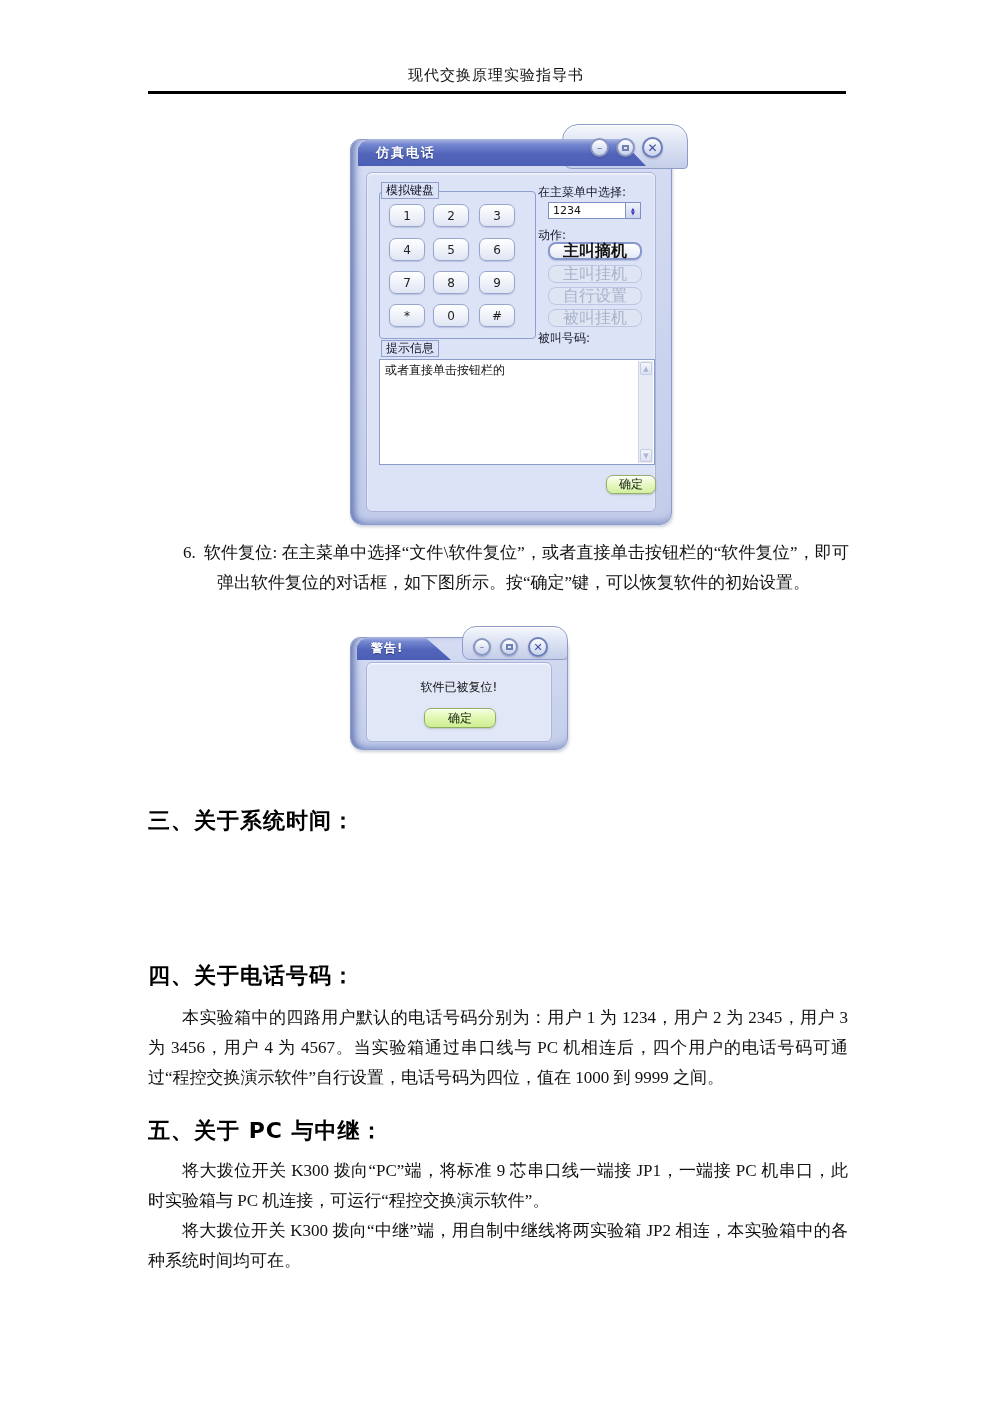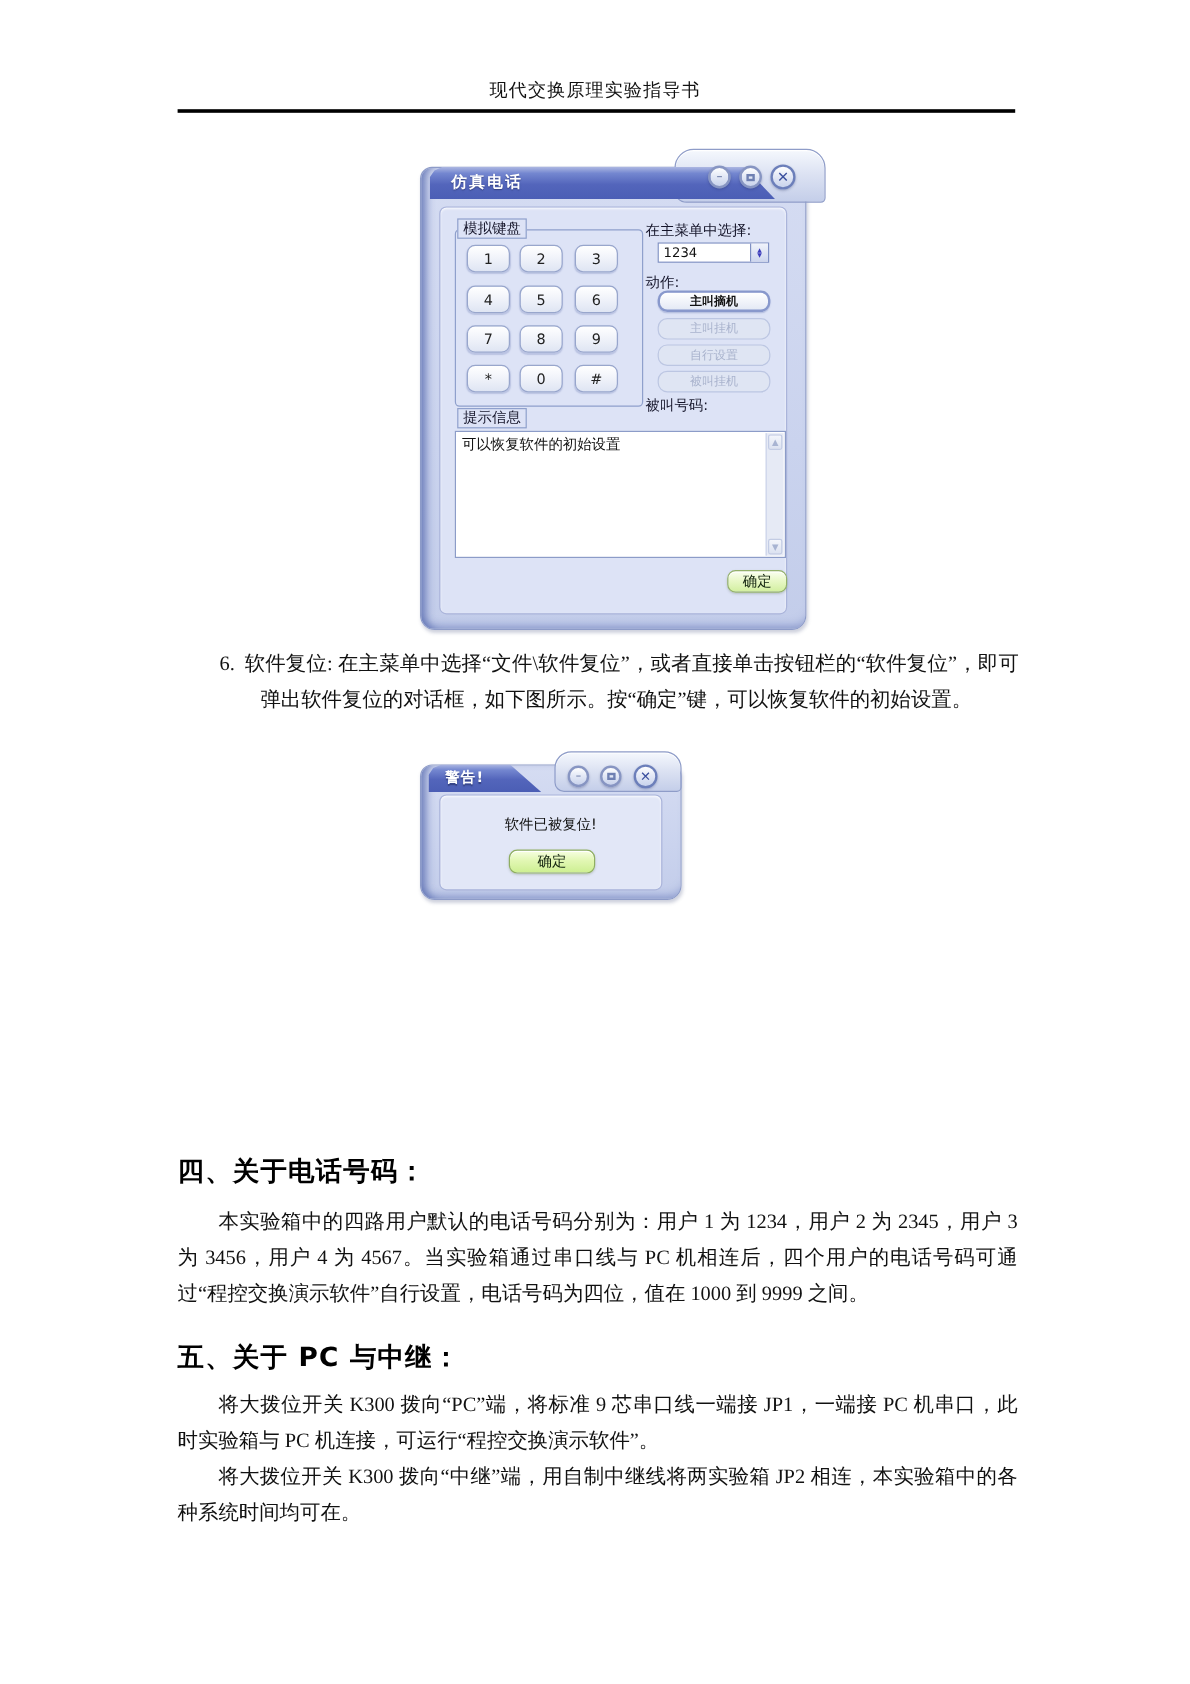--- a/index.html
+++ b/index.html
@@ -58,21 +58,21 @@
 
   .lbl { position:absolute; font-size:12px; color:#15152a; white-space:nowrap; }
 
   .combo { position:absolute; height:17px; background:#fff; border:1px solid #7f90c4; display:flex; }
   .combo .val { flex:1; font-size:11px; line-height:15px; padding-left:4px; color:#111; }
   .combo .spin { width:15px; border-left:1px solid #7f90c4; display:flex; flex-direction:column;
                  align-items:center; justify-content:center; background:linear-gradient(180deg,#f0f3fb,#cdd6ee);
                  color:#3b3bbb; font-size:5px; line-height:4px; }
 
   .abtn { position:absolute; width:94px; height:18px; display:flex; align-items:center; justify-content:center;
-          font-size:10px; border-radius:8px; }
+          font-size:16px; border-radius:8px; }
   .abtn.on  { background:linear-gradient(180deg,#ffffff,#e4e9f5); border:2px solid #8898cc; color:#111; font-weight:600;
               box-shadow:0 1px 1px rgba(120,135,190,0.4); }
   .abtn.off { background:#dfe5f3; border:1px solid #bcc6e2; color:#a9b3cd; }
 
   .txtarea { position:absolute; background:#fff; border:1px solid #8c9cc8; }
   .txtarea .content { position:absolute; left:5px; top:3px; right:20px; font-size:12px; color:#111; line-height:15px; }
   .sbar { position:absolute; top:1px; bottom:1px; right:1px; width:15px; background:#e6eaf5; border-left:1px solid #ccd4ea; }
   .sbtn { position:absolute; left:1px; width:12px; height:13px; display:flex; align-items:center; justify-content:center;
           font-size:7px; color:#a8b4d2; background:linear-gradient(180deg,#f4f6fb,#dce2f1);
           border:1px solid #c3cce4; border-radius:2px; }
@@ -166,21 +166,21 @@
       </div>
       <div class="lbl act-label">动作:</div>
       <div class="abtn on" style="left:181px;top:69px;">主叫摘机</div>
       <div class="abtn off" style="left:181px;top:92px;">主叫挂机</div>
       <div class="abtn off" style="left:181px;top:114px;">自行设置</div>
       <div class="abtn off" style="left:181px;top:136px;">被叫挂机</div>
       <div class="lbl cn-label">被叫号码:</div>
 
       <div class="grouplabel pi-label">提示信息</div>
       <div class="txtarea pi-area">
-        <div class="content">可以恢复软件的初始设置</div>
+        <div class="content">或者直接单击按钮栏的</div>
         <div class="sbar">
           <div class="sbtn up">
             <span>▲</span>
           </div>
           <div class="sbtn down">
             <span>▼</span>
           </div>
         </div>
       </div>
 
@@ -206,20 +206,21 @@
     </div>
     <div class="cbtn close">
       <span>✕</span>
     </div>
     <div class="panel">
       <div class="warn-msg">软件已被复位!</div>
       <div class="okbtn">确定</div>
     </div>
   </div>
 
+  <div class="sec-head h3">三、关于系统时间：</div>
 
   <div class="sec-head h4">四、关于电话号码：</div>
   <div class="sec-body b4">
     <p>本实验箱中的四路用户默认的电话号码分别为：用户 1 为 1234，用户 2 为 2345，用户 3 为 3456，用户 4 为 4567。当实验箱通过串口线与 PC 机相连后，四个用户的电话号码可通过“程控交换演示软件”自行设置，电话号码为四位，值在 1000 到 9999 之间。</p>
   </div>
 
   <div class="sec-head h5">五、关于 PC 与中继：</div>
   <div class="sec-body b5">
     <p>将大拨位开关 K300 拨向“PC”端，将标准 9 芯串口线一端接 JP1，一端接 PC 机串口，此时实验箱与 PC 机连接，可运行“程控交换演示软件”。</p>
     <p>将大拨位开关 K300 拨向“中继”端，用自制中继线将两实验箱 JP2 相连，本实验箱中的各种系统时间均可在。</p>

